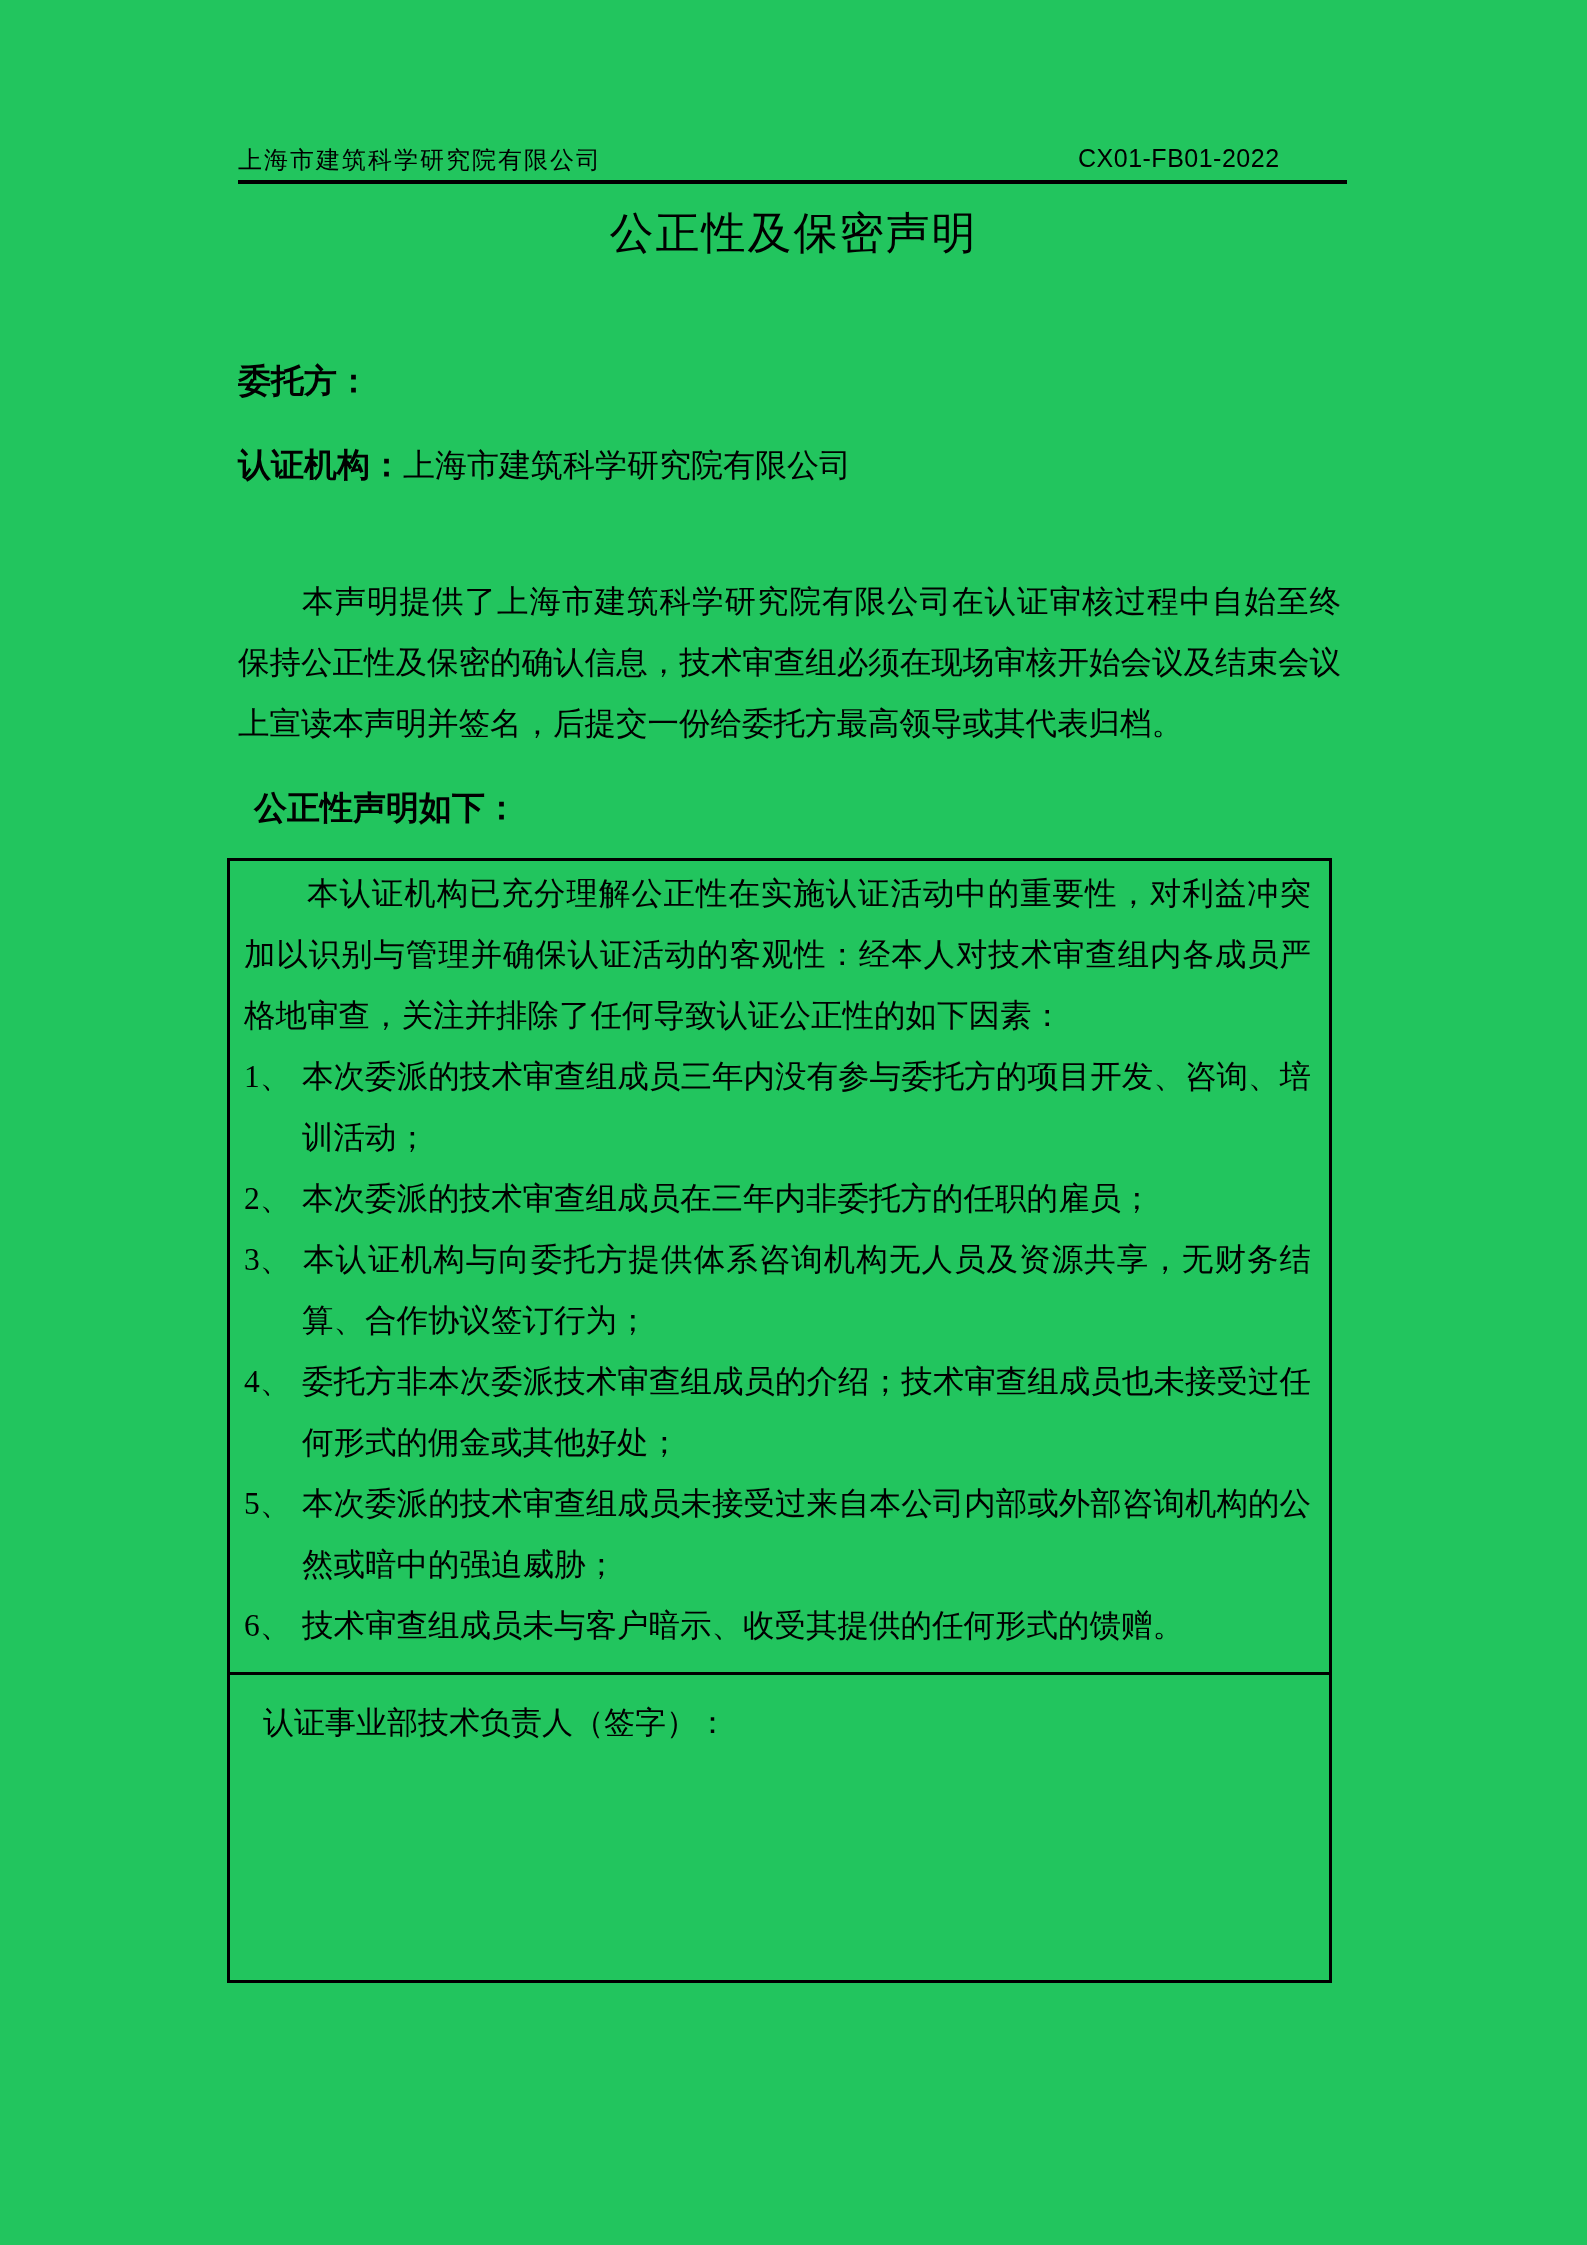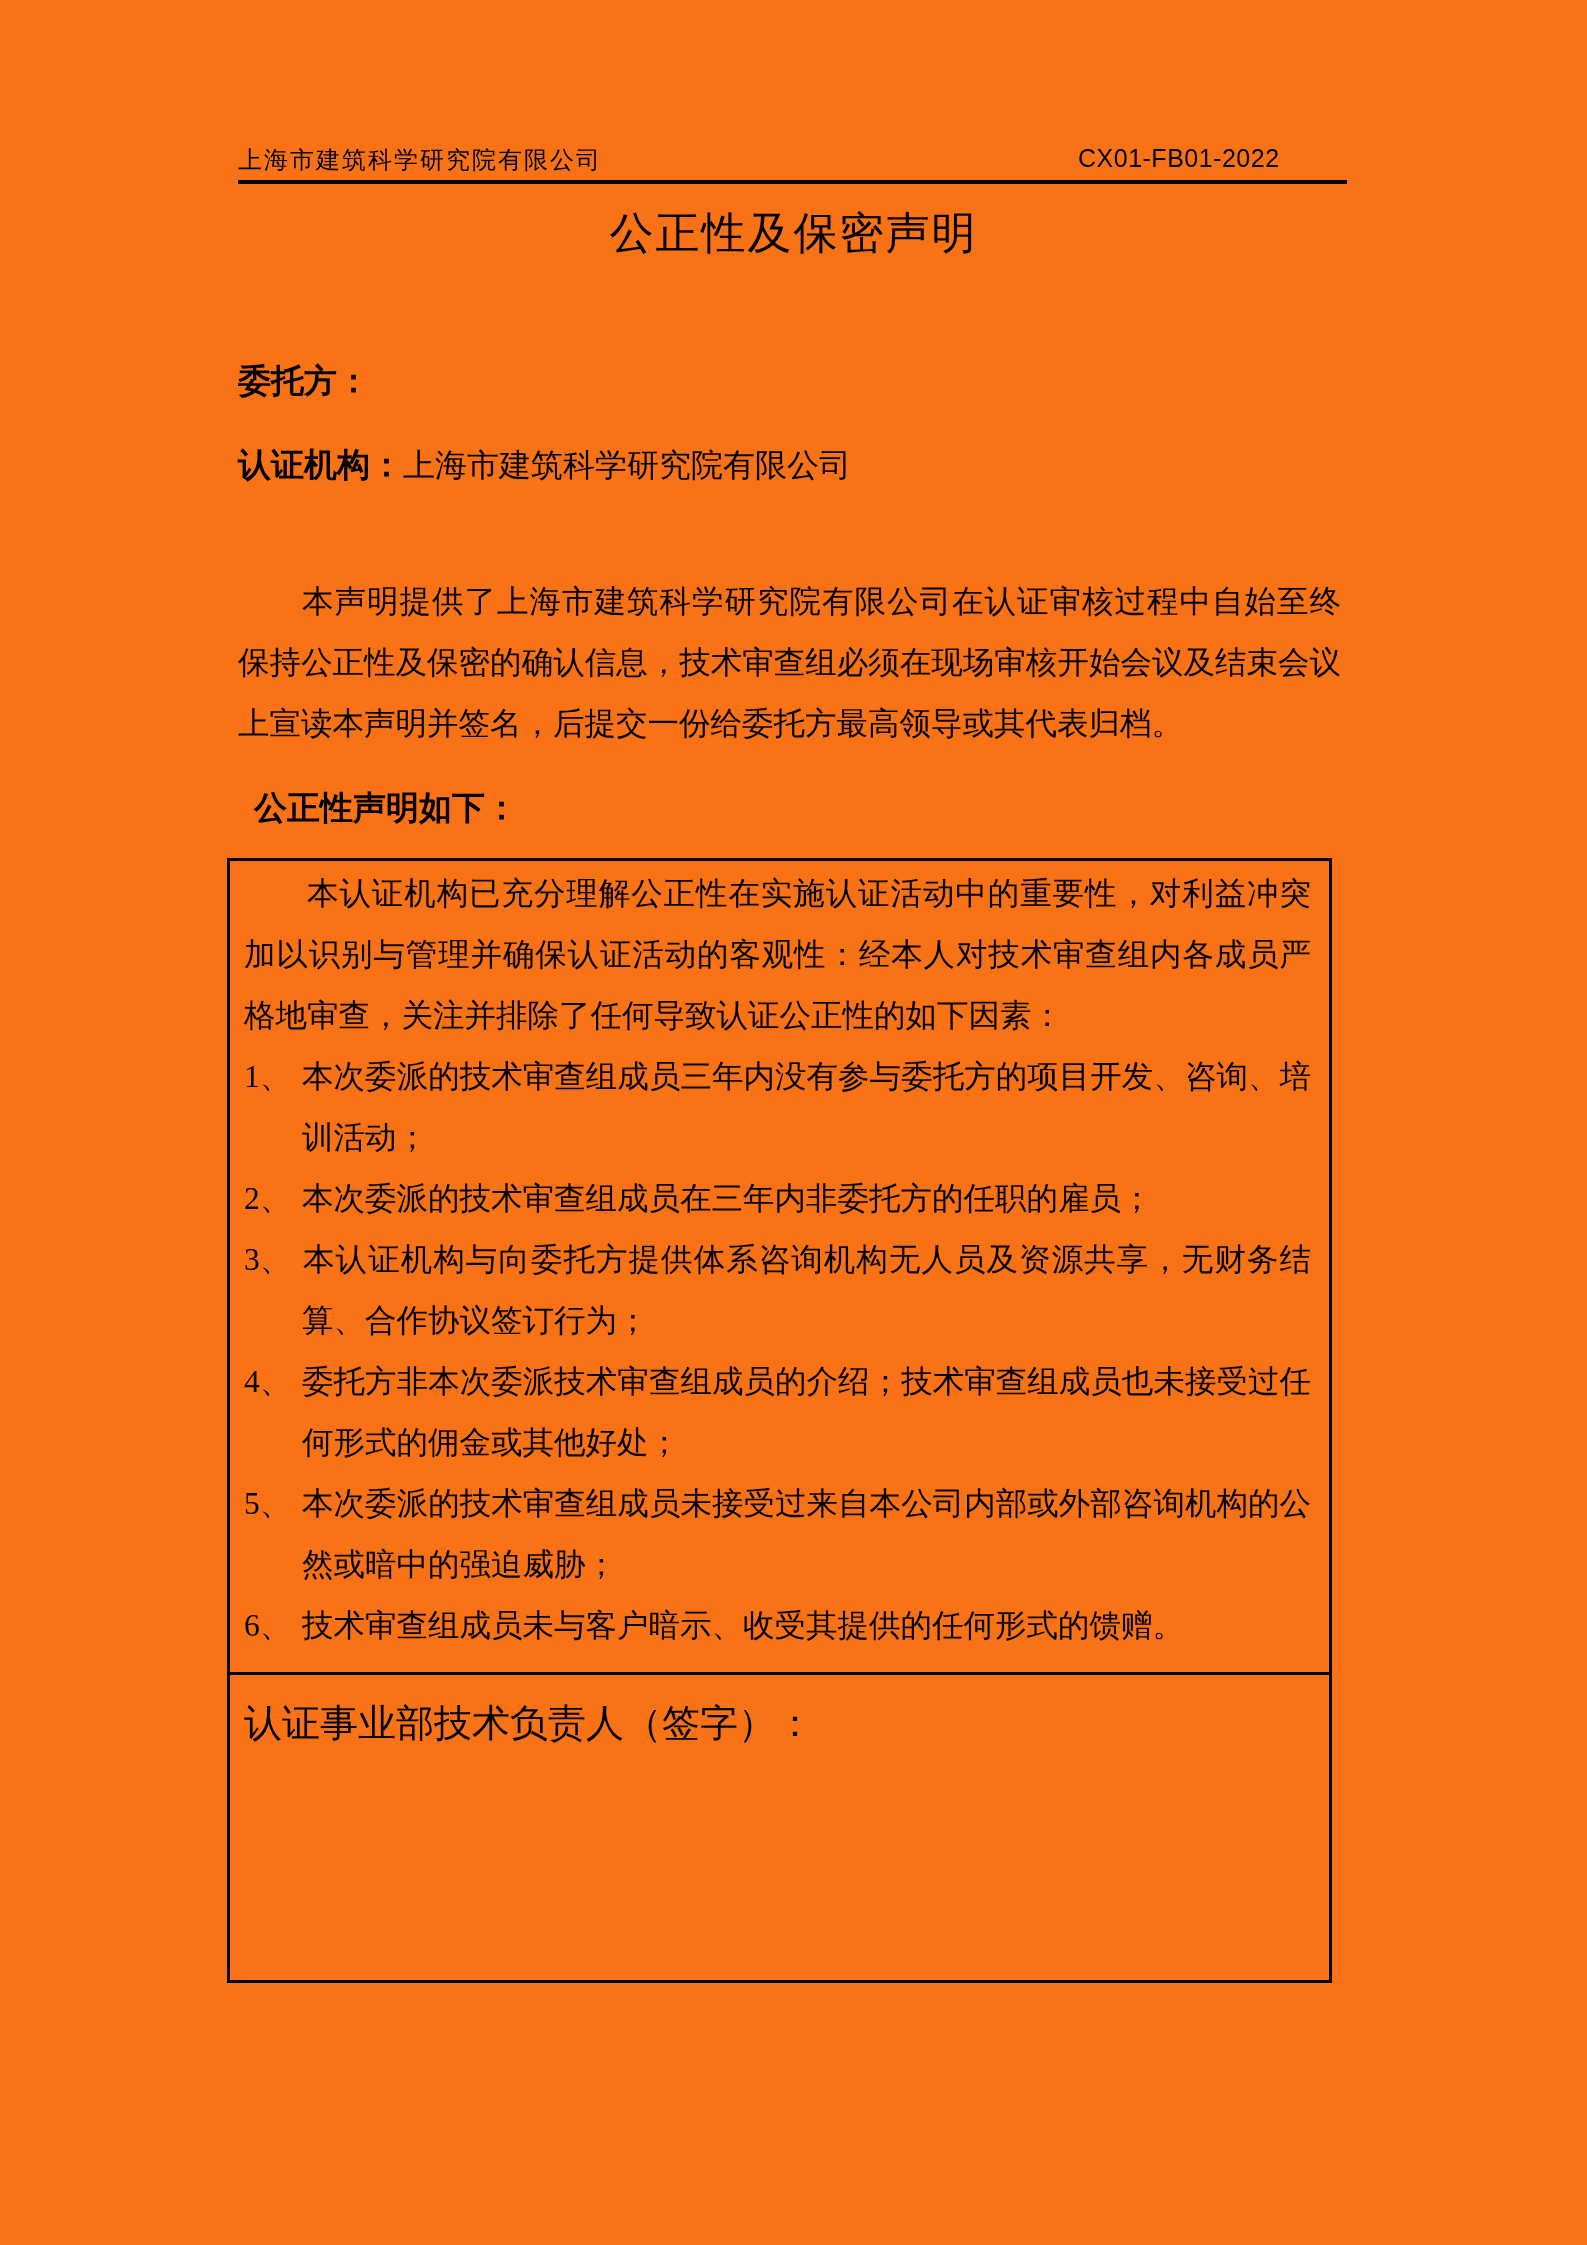--- a/index.html
+++ b/index.html
@@ -1,20 +1,20 @@
 <!DOCTYPE html>
 <html><head>
 <meta charset="utf-8">
 <style>
   html, body { margin: 0; padding: 0; background: #ffffff; }
   .page {
     position: relative;
     width: 1587px;
     height: 2245px;
-    background: #f97316;
+    background: #22c55e;
     color: #000000;
     font-family: "Liberation Serif", "DejaVu Serif", serif;
     overflow: hidden;
   }
   .header-company {
     position: absolute;
     left: 238px; top: 144px;
     font-size: 24px;
     letter-spacing: 2px;
     white-space: nowrap;
@@ -110,24 +110,25 @@
   .stmt-item .num {
     display: inline-block;
     width: 58px;
     text-indent: 0;
   }
   .sign-cell {
     flex: 1;
     padding: 28px 18px 0 14px;
   }
   .sign-line {
-    font-size: 38px;
+    font-size: 31px;
     line-height: 40px;
     margin-bottom: 63px;
     white-space: nowrap;
+    margin-left: 19px;
   }
 </style>
 </head>
 <body>
 
 <div class="page">
 
   <div class="header-company">上海市建筑科学研究院有限公司</div>
 
   <div class="header-doccode">CX01-FB01-2022</div>

